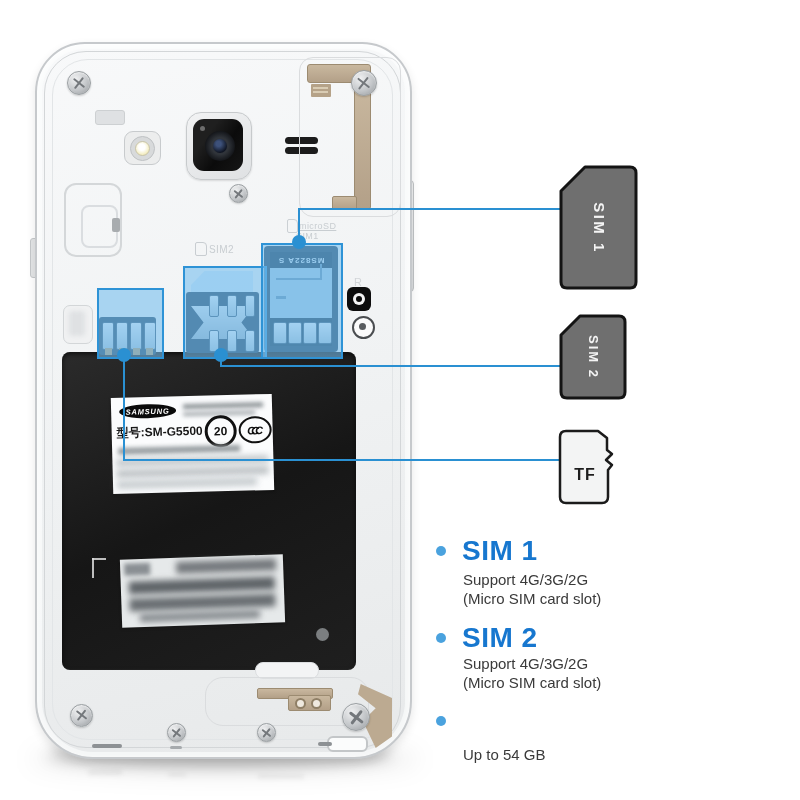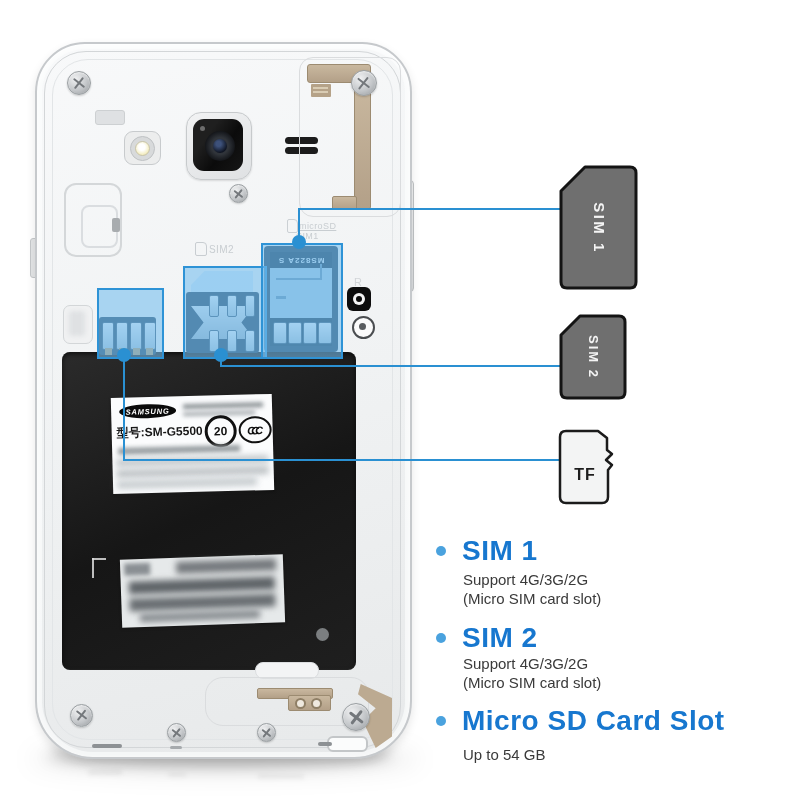--- a/index.html
+++ b/index.html
@@ -244,16 +244,15 @@
   <div class="a lg-title" style="left:462px;top:535px;">SIM 1</div>
   <div class="a lg-sub" style="left:463px;top:571px;">Support 4G/3G/2G</div>
   <div class="a lg-sub" style="left:463px;top:590px;">(Micro SIM card slot)</div>
 
   <div class="a bullet" style="left:436px;top:633px;"></div>
   <div class="a lg-title" style="left:462px;top:622px;">SIM 2</div>
   <div class="a lg-sub" style="left:463px;top:655px;">Support 4G/3G/2G</div>
   <div class="a lg-sub" style="left:463px;top:674px;">(Micro SIM card slot)</div>
 
   <div class="a bullet" style="left:436px;top:716px;"></div>
-  <div class="a lg-title" style="left:462px;top:705px;">Micro SD Card Slot</div>
   <div class="a lg-sub" style="left:463px;top:746px;">Up to 54 GB</div>
 
 </div>
 
 </body></html>

